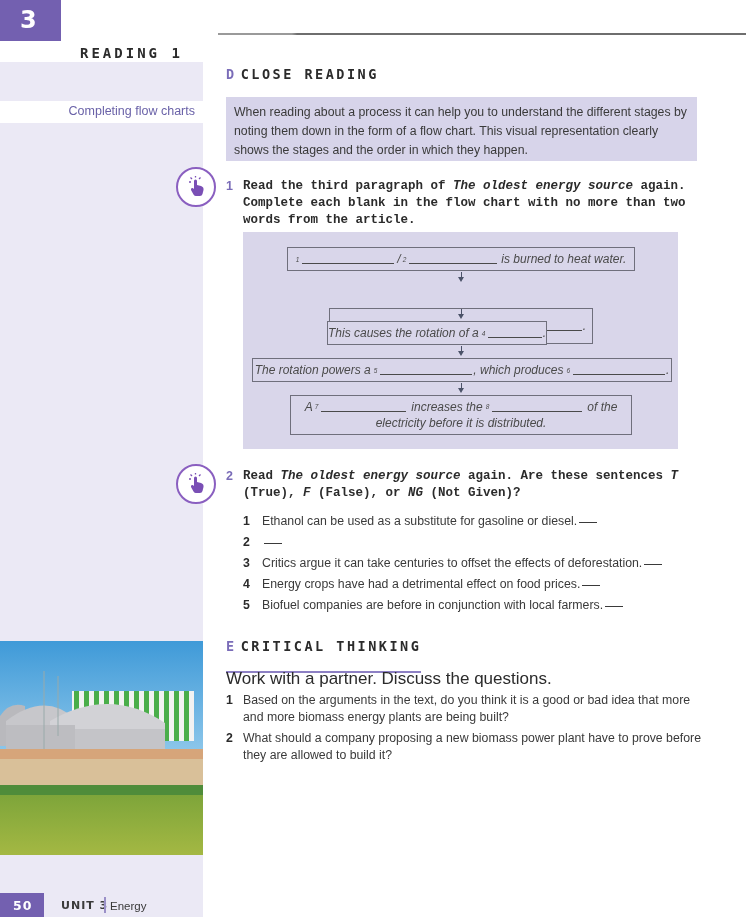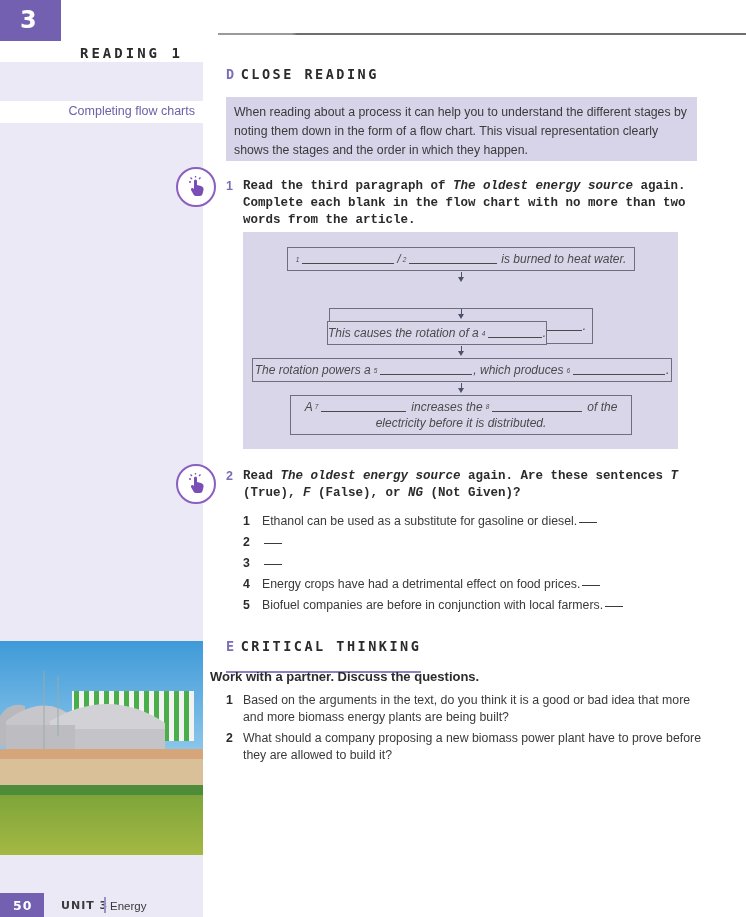--- a/index.html
+++ b/index.html
@@ -43,21 +43,21 @@
   .arrow { position: absolute; width: 0; }
   .arrow .shaft { position: absolute; left: -0.5px; top: 0; width: 1px; height: 6px; background: #4b5268; }
   .arrow .head { position: absolute; left: -3px; top: 5px; width: 0; height: 0; border-left: 3px solid transparent; border-right: 3px solid transparent; border-top: 5px solid #4b5268; }
 
   
   .tf-list { position: absolute; left: 243px; top: 511px; width: 470px; }
   .tf-item { display: flex; font-size: 12.3px; line-height: 21px; color: #3a3a3a; }
   .tf-item .n { font-weight: bold; width: 19px; color: #2b2b2b; }
   .tf-item .ans { display: inline-block; width: 18px; border-bottom: 1px solid #3a3a3a; margin-left: 2px; height: 12px; }
 
-  .ct-instr { position: absolute; left: 210px; top: 669px; font-weight: bold; font-size: 13px; color: #2b2b2b; }
+  .ct-instr { position: absolute; left: 226px; top: 669px; font-weight: normal; font-size: 17px; color: #2b2b2b; }
   .ct-list { position: absolute; left: 226px; top: 692px; width: 480px; }
   .ct-item { display: flex; font-size: 12.3px; line-height: 17px; color: #3a3a3a; margin-bottom: 4px; }
   .ct-item .n { font-weight: bold; width: 17px; flex-shrink: 0; color: #2b2b2b; }
 
   
   .photo { position: absolute; left: 0; top: 641px; width: 203px; height: 214px; overflow: hidden; }
 
   
   .page-num { position: absolute; left: 0; top: 893px; width: 44px; height: 24px; background: #7360b0; color: #fff; font-family: "DejaVu Sans", sans-serif;
               font-weight: bold; font-size: 12.5px; letter-spacing: 1px; padding-left: 13px; line-height: 26px; }
@@ -179,20 +179,21 @@
     <span class="n">1</span>
     <span>Ethanol can be used as a substitute for gasoline or diesel.</span>
       <span class="ans"></span>
   </div>
   <div class="tf-item">
     <span class="n">2</span>
       <span class="ans"></span>
   </div>
   <div class="tf-item">
     <span class="n">3</span>
+    <span>Critics argue it can take centuries to offset the effects of deforestation.</span>
       <span class="ans"></span>
   </div>
   <div class="tf-item">
     <span class="n">4</span>
     <span>Energy crops have had a detrimental effect on food prices.</span>
       <span class="ans"></span>
   </div>
   <div class="tf-item">
     <span class="n">5</span>
     <span>Biofuel companies are before in conjunction with local farmers.</span>

